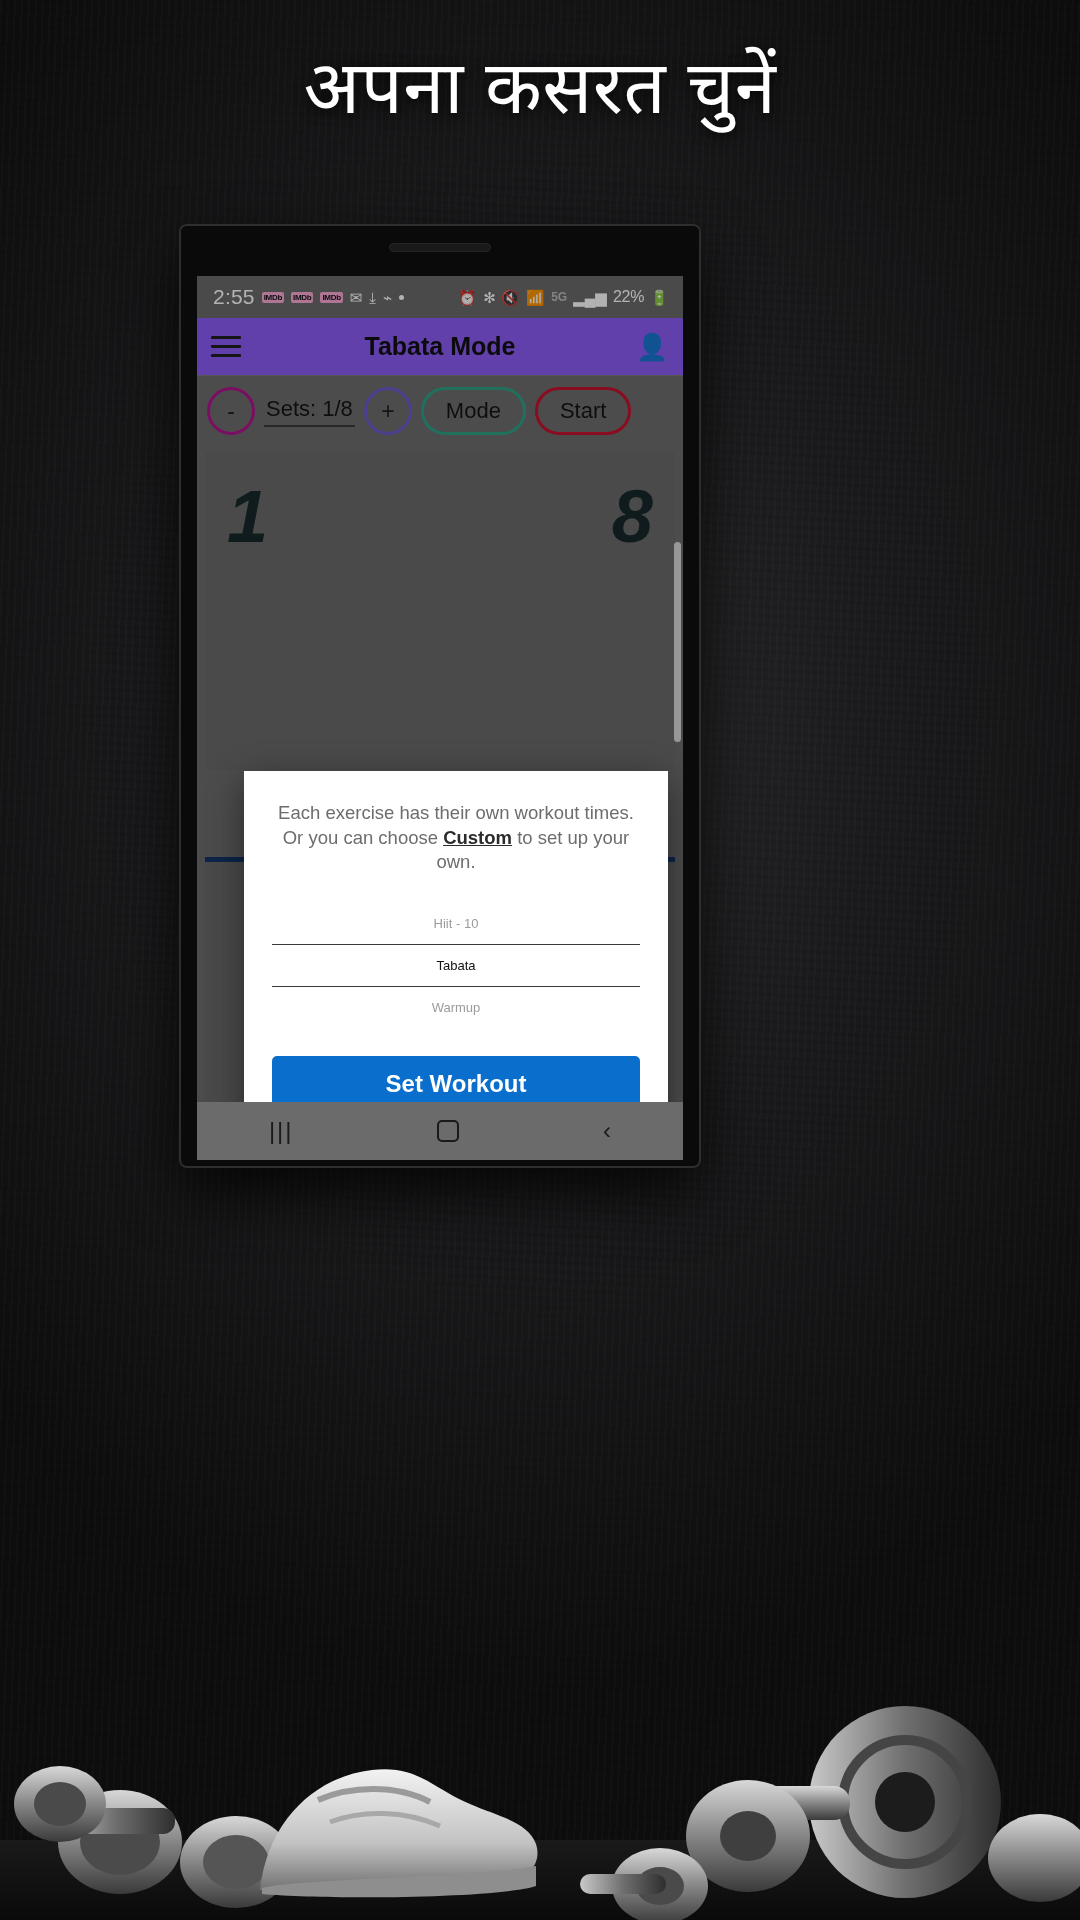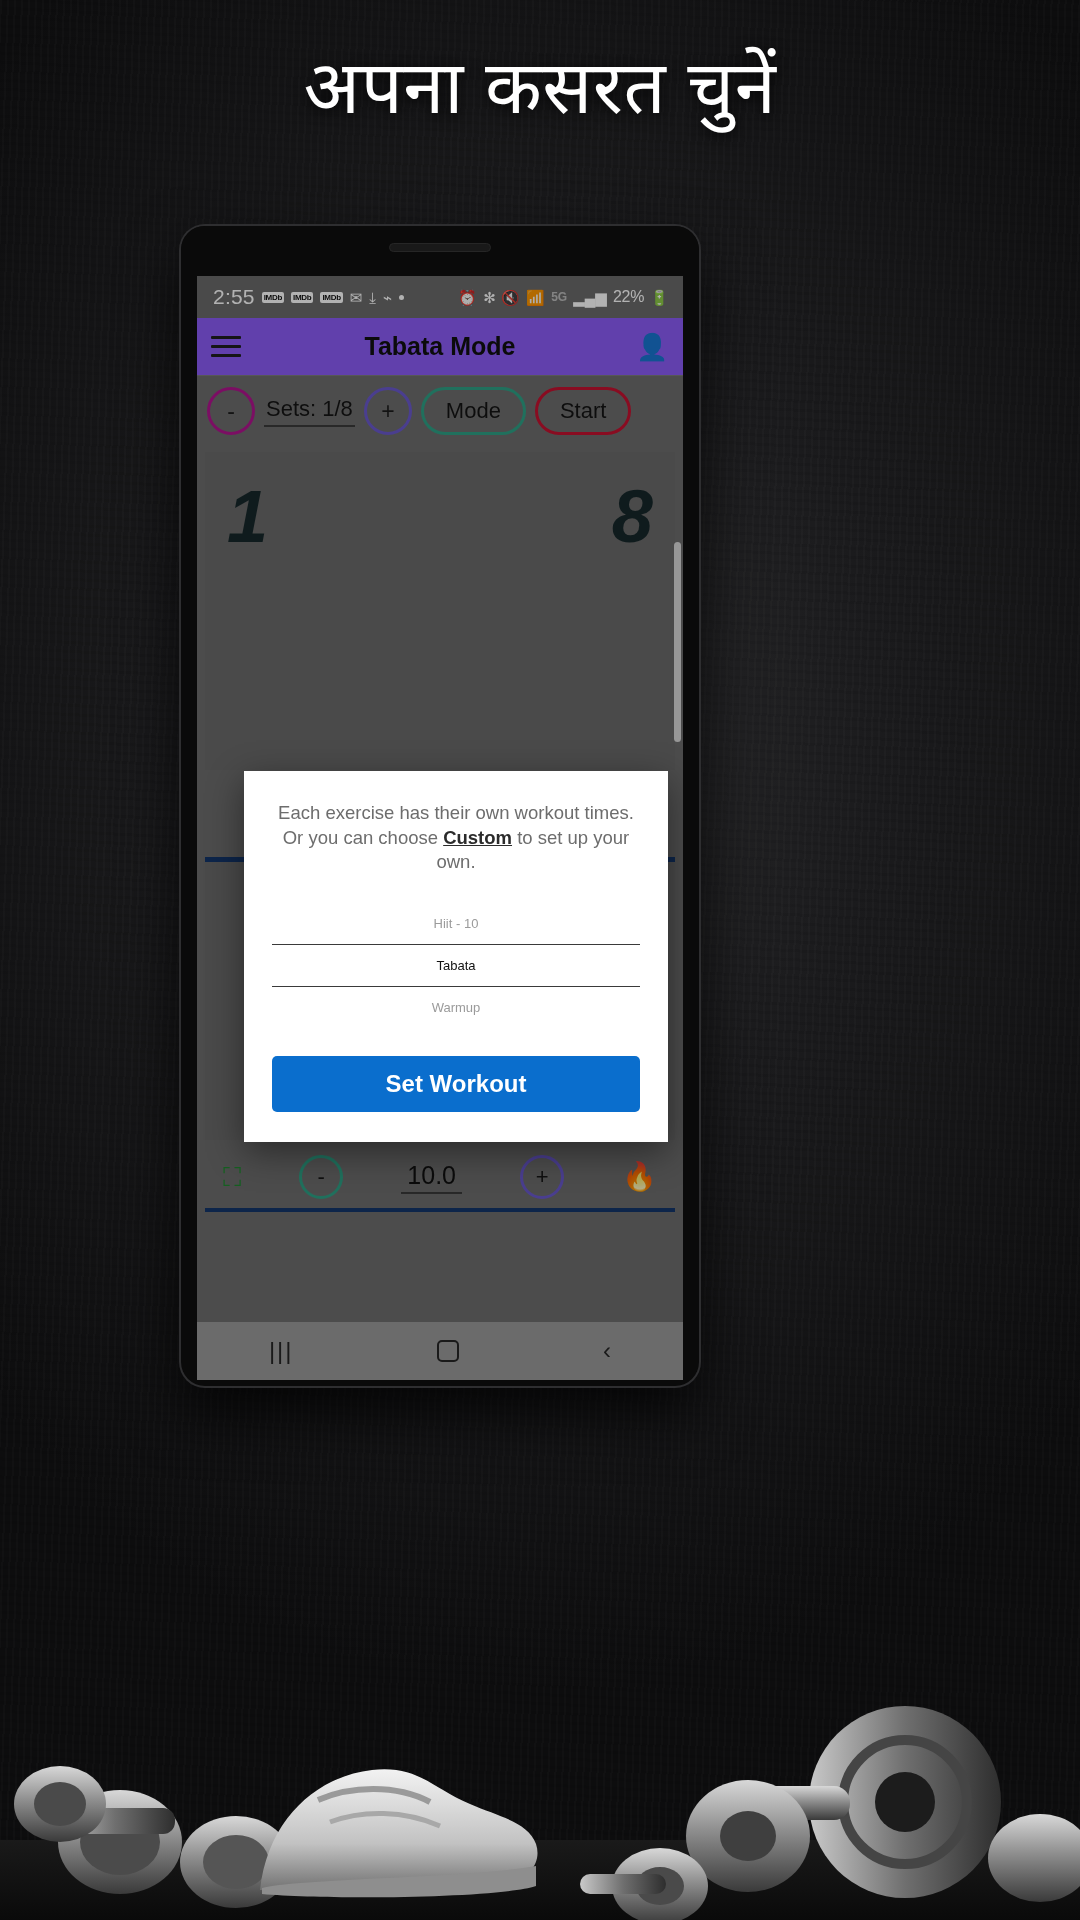--- a/index.html
+++ b/index.html
@@ -40,23 +40,23 @@
     font-weight: 400;
     letter-spacing: .5px;
     text-shadow: 0 3px 14px rgba(0,0,0,.85);
     z-index: 5;
   }
 
   
   .phone {
     position: absolute;
     left: 181px; top: 226px;
-    width: 518px; height: 1160px;
+    width: 518px; height: 940px;
     background: #0a0a0a;
-    border-radius: 24px;
+    border-radius: 6px;
     box-shadow:
       0 0 0 2px #2e2e30,
       0 26px 60px rgba(0,0,0,.8);
     z-index: 6;
     overflow: hidden;
   }
   .phone-bezel-top {
     position: absolute; left: 0; right: 0; top: 0;
     height: 50px;
     background: #0a0a0a;
@@ -84,21 +84,21 @@
     display: flex;
     align-items: center;
     justify-content: space-between;
     padding: 0 14px 0 16px;
     color: #fff;
   }
   .sb-left { display: flex; align-items: center; gap: 7px; }
   .sb-time { font-size: 21px; font-weight: 400; letter-spacing: .2px; }
   .imdb {
     display: inline-block;
-    background: #ffffff; color: #111;
+    background: #f9a8d4; color: #111;
     font-size: 8px; font-weight: 700;
     padding: 2px 2px 1px;
     border-radius: 2px;
     letter-spacing: -.3px;
     line-height: 1;
   }
   .sb-ico { font-size: 15px; line-height: 1; display:inline-block; }
   .sb-dot { width:5px; height:5px; border-radius:50%; background:#fff; display:inline-block; }
   .sb-right { display: flex; align-items: center; gap: 6px; font-size: 15px; }
   .sb-batt { font-size: 16px; letter-spacing: -.2px; }

